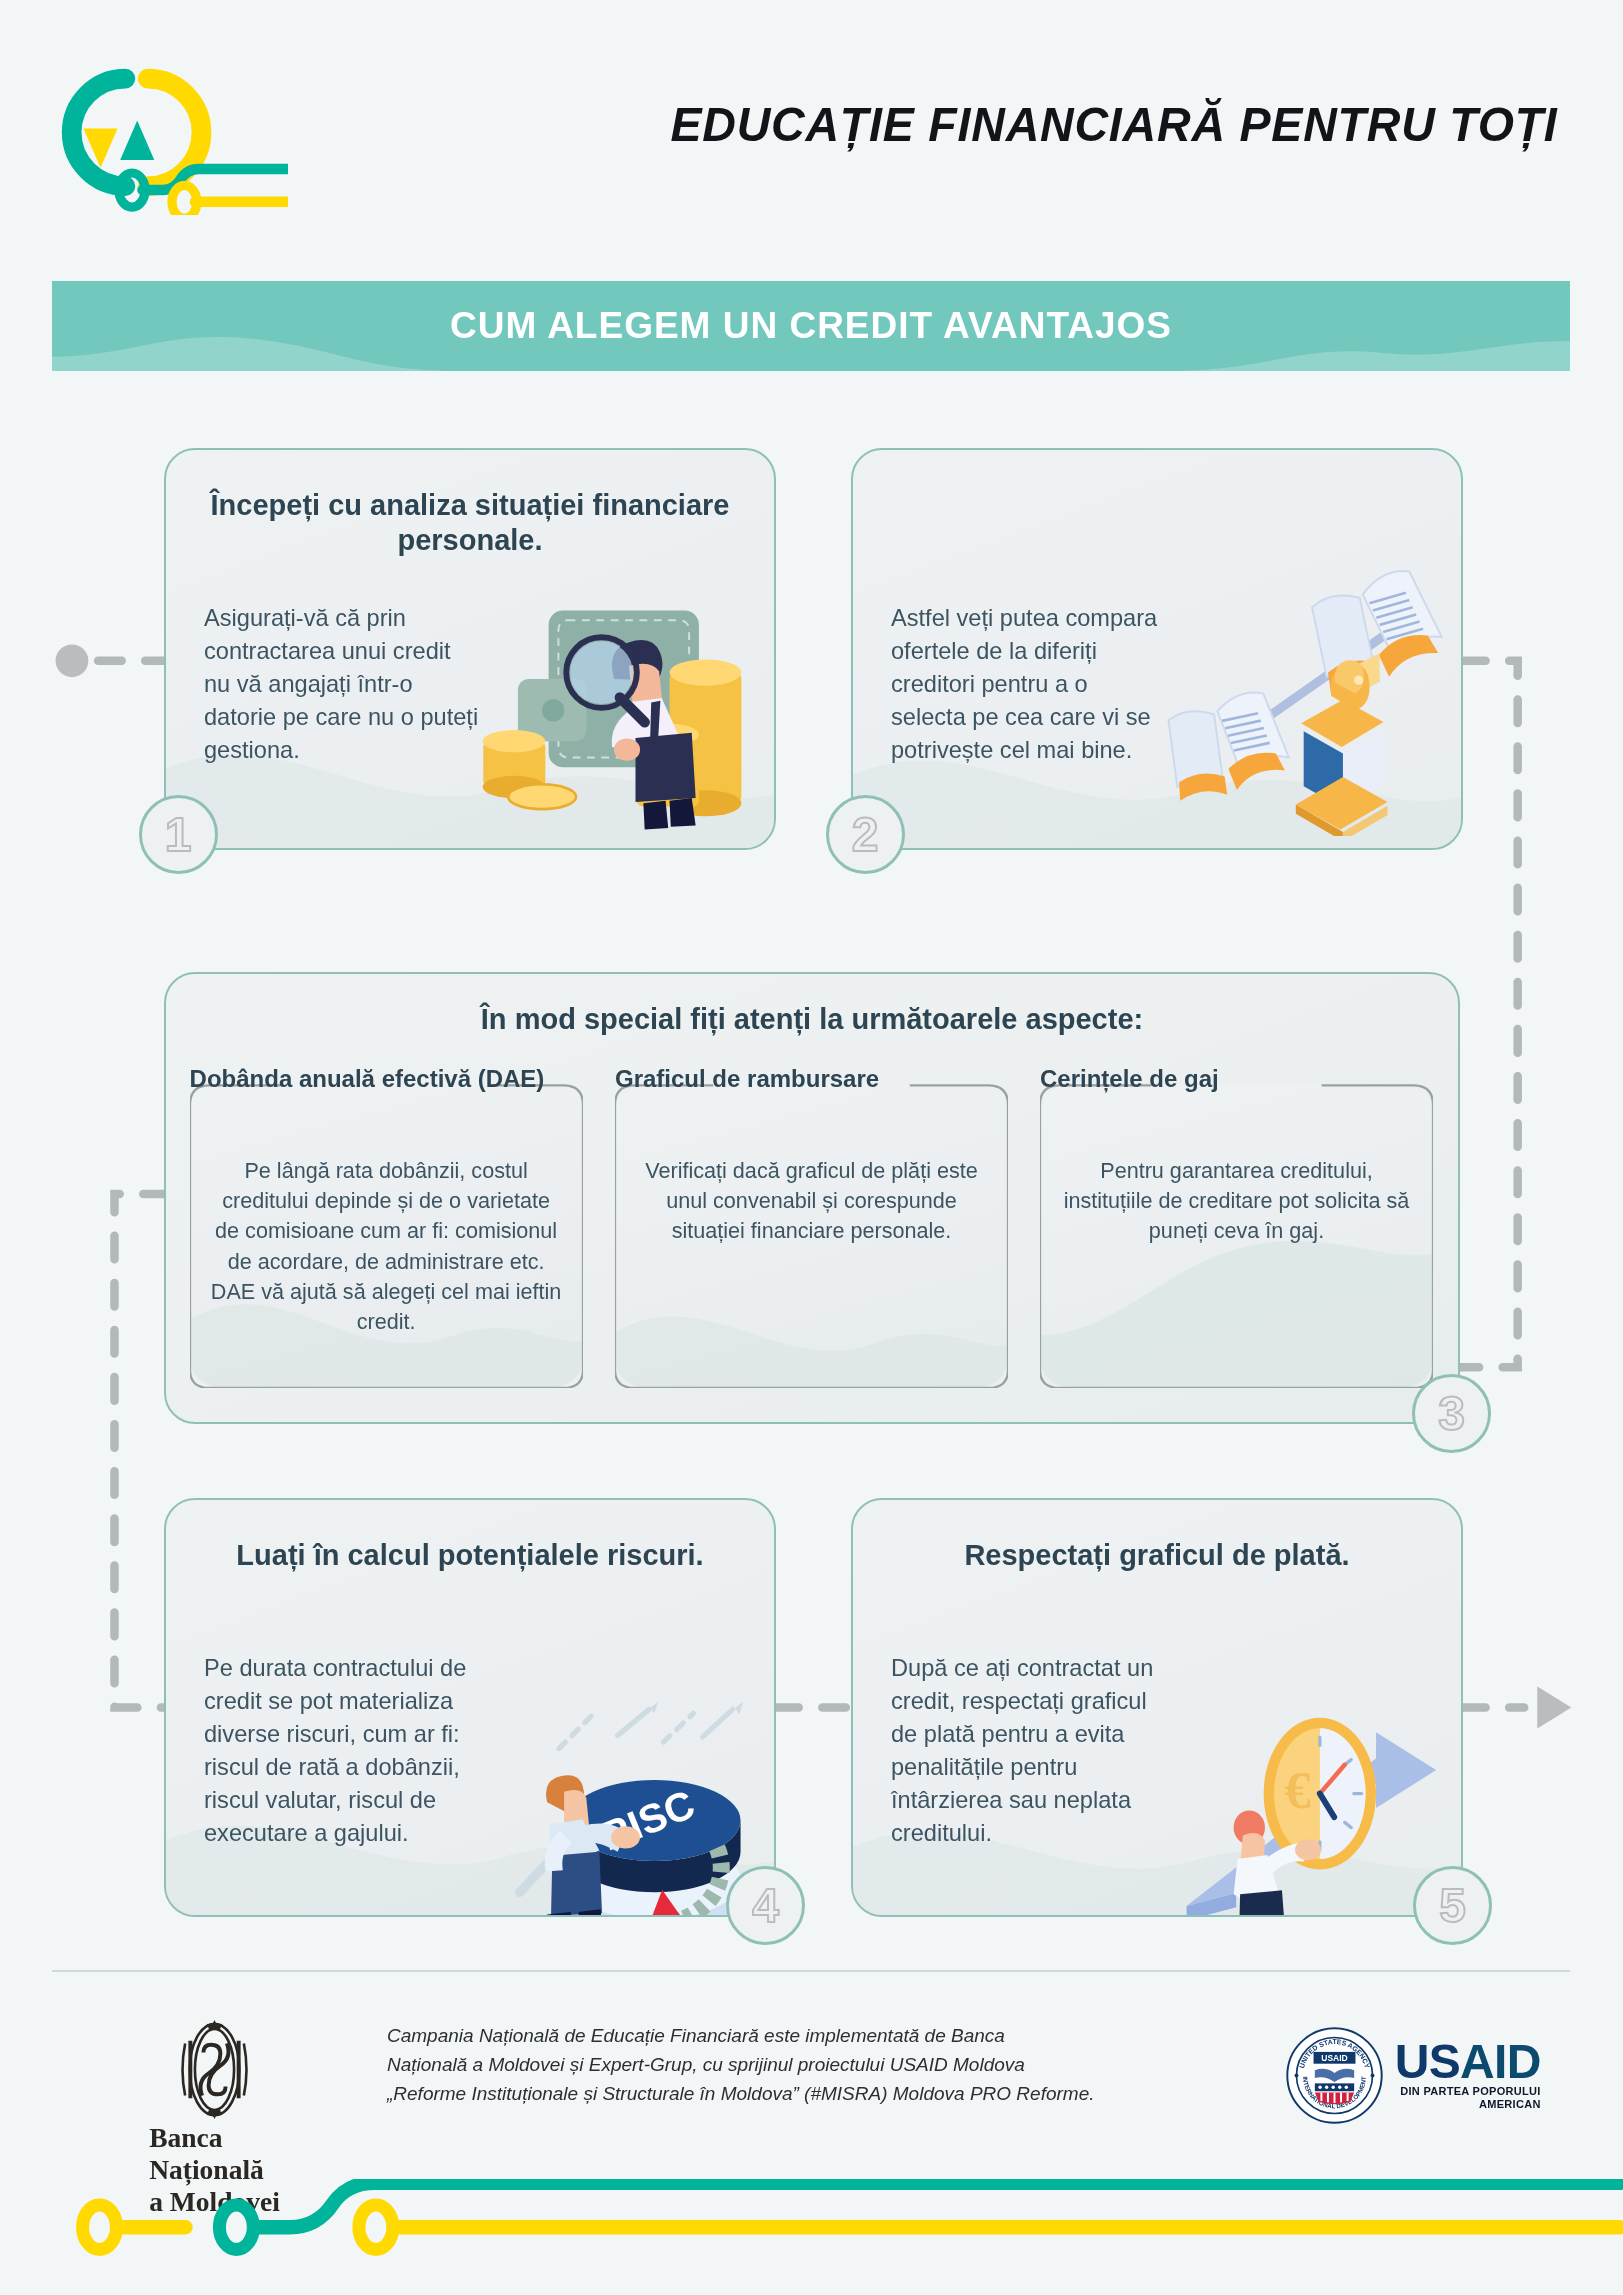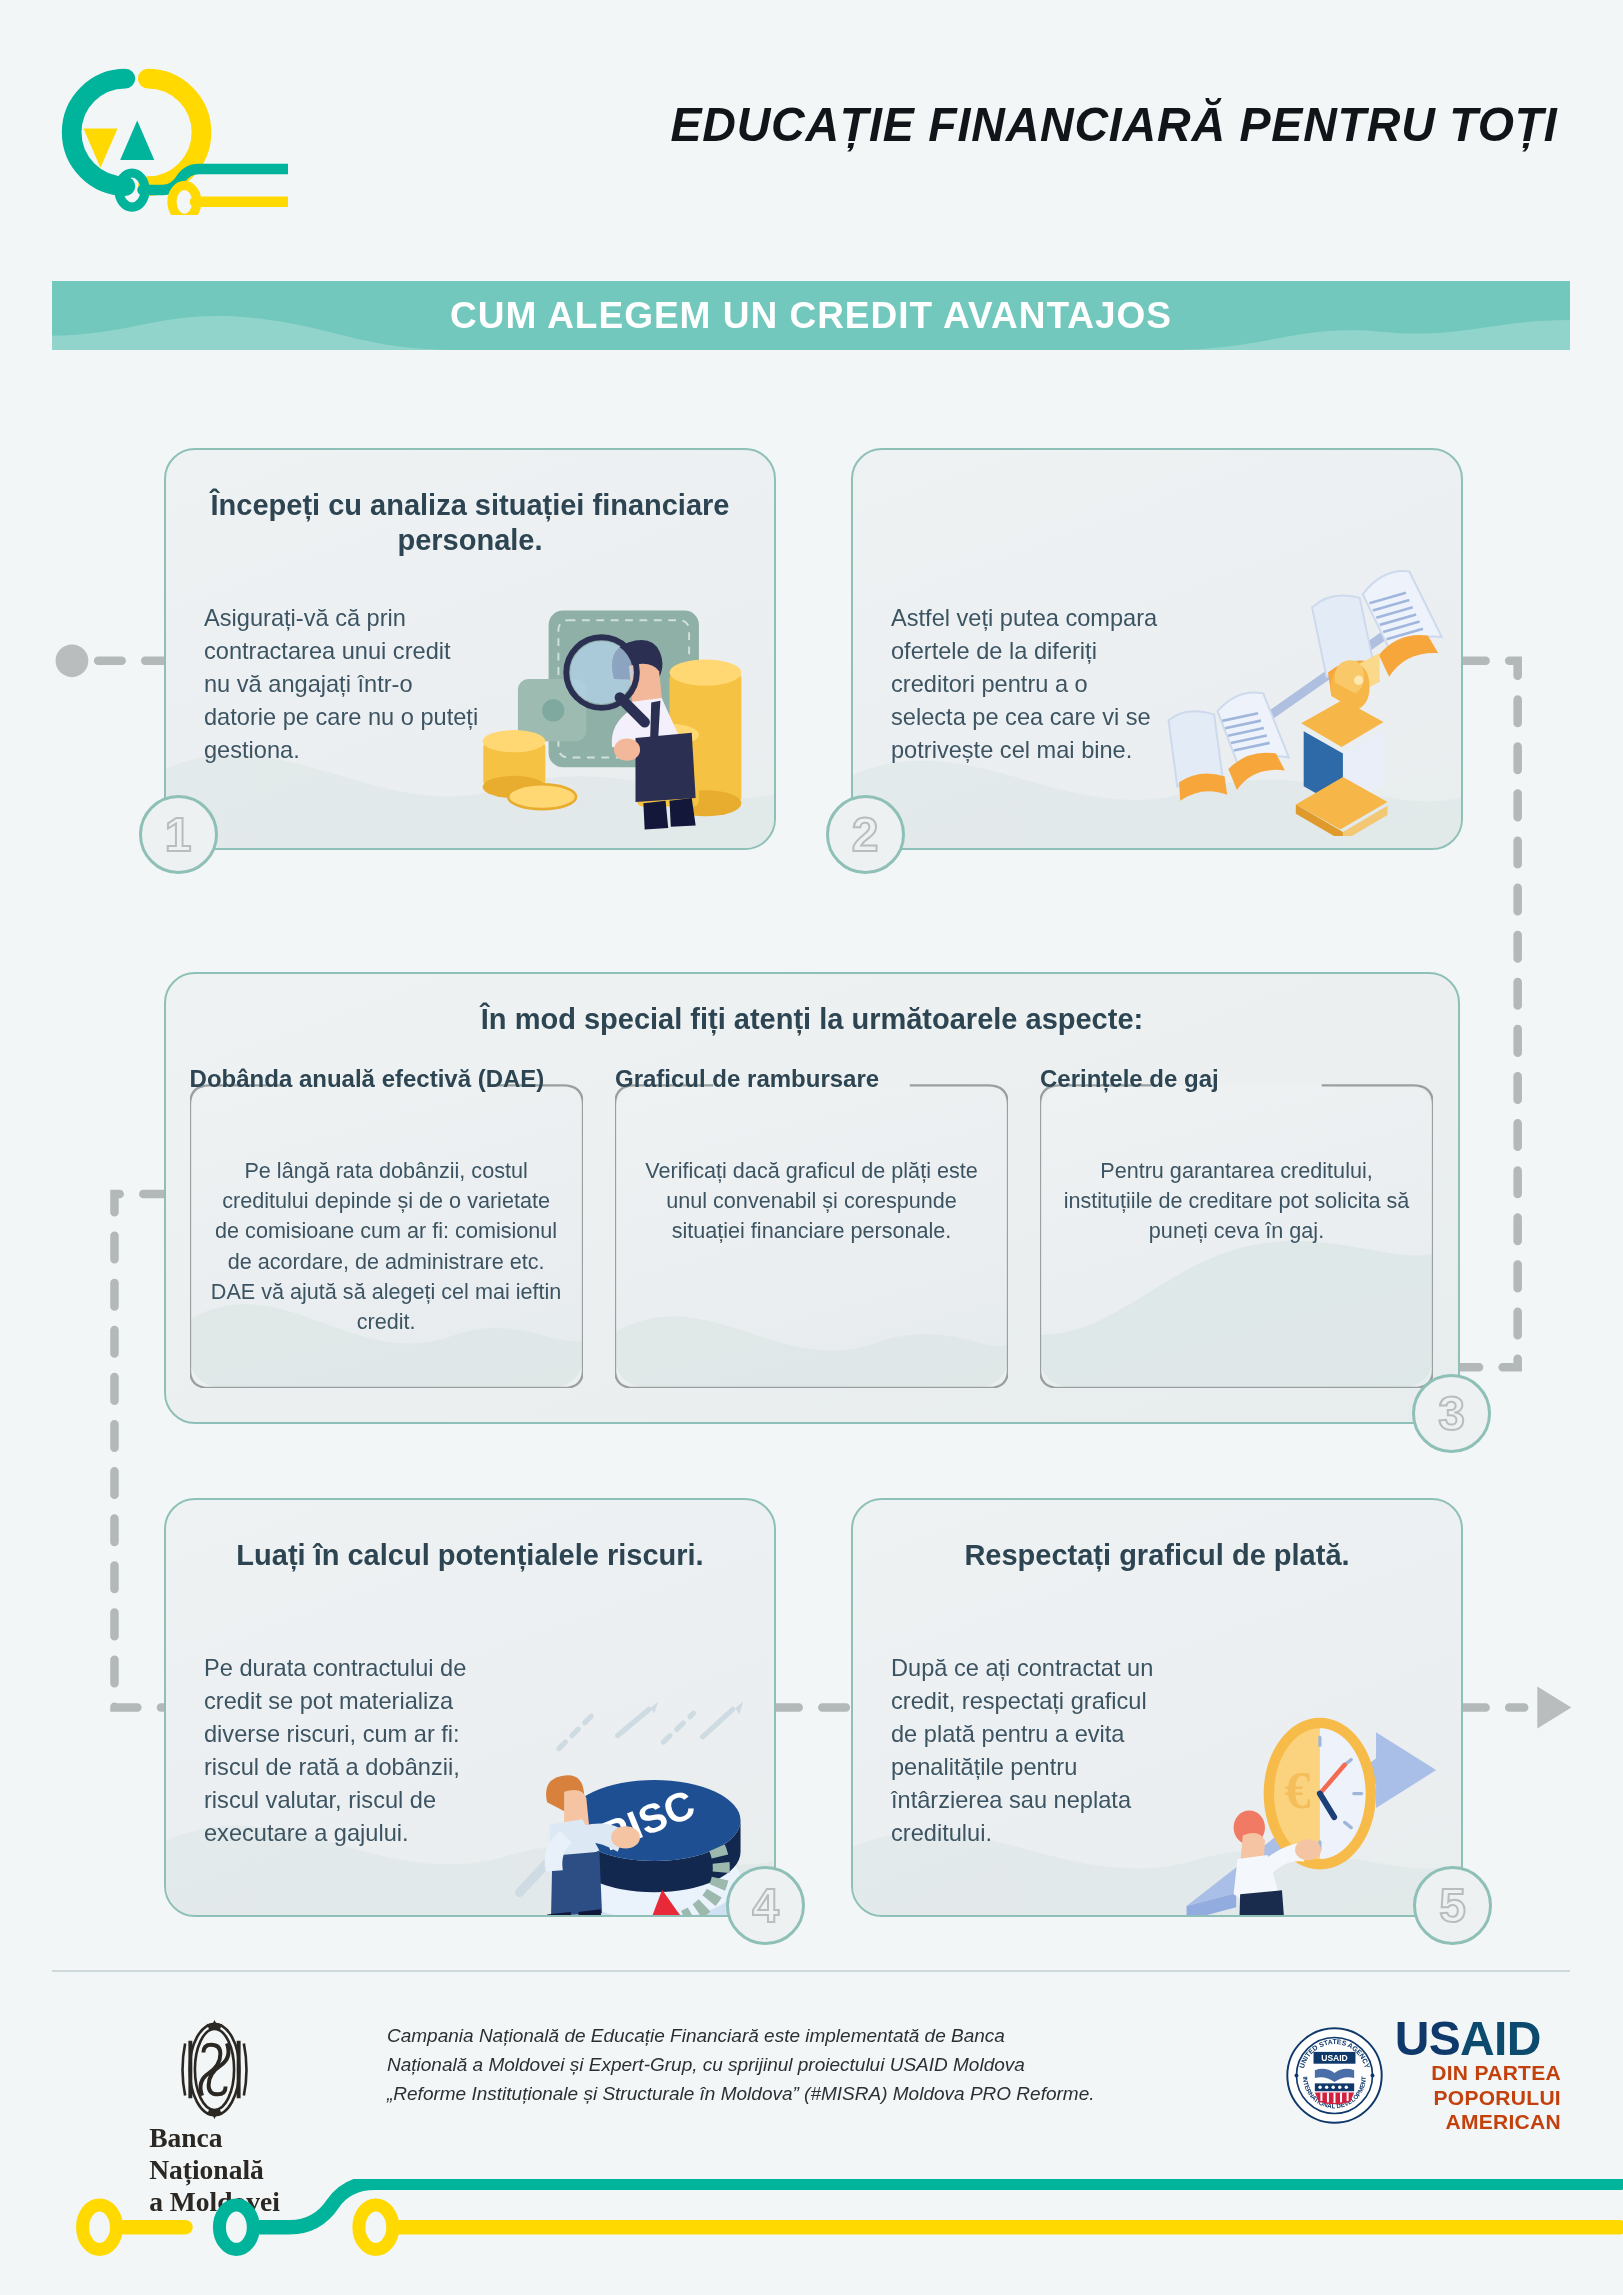--- a/index.html
+++ b/index.html
@@ -20,21 +20,21 @@
     font-size: 48px; font-weight: 800; letter-spacing: 0.8px;
     color: #111418; white-space: nowrap;
     font-family: "Liberation Sans", sans-serif;
     transform: scaleX(0.97);
     transform-origin: right center;
   }
 
   
   .banner {
     position: absolute; left: 52px; top: 281px;
-    width: 1518px; height: 69px;
+    width: 1518px; height: 90px;
     background: #73c8bd; overflow: hidden;
   }
   .banner svg { position: absolute; left: 0; bottom: 0; width: 100%; height: 39px; display: block; }
   .banner-text {
     position: absolute; inset: 0;
     display: flex; align-items: center; justify-content: center;
     color: #ffffff; font-size: 37px; font-weight: 800; letter-spacing: 1px;
   }
 
   
@@ -112,21 +112,21 @@
     font-size: 19px; line-height: 1.52; color: #2b2f33;
     font-style: italic; text-align: justify;
   }
   .footer-text div:last-child { text-align: left; }
   .usaid { position: absolute; left: 1286px; top: 2021px; width: 275px; height: 108px; display: flex; align-items: center; }
   .usaid-seal { width: 97px; height: 97px; flex: 0 0 auto; }
   .usaid-right { margin-left: 11.8px; }
   .usaid-word { font-size: 48px; font-weight: 800; line-height: .95; letter-spacing: -0.7px; }
   .usaid-word .us { color: #10396b; }
   .usaid-word .aid { color: #0c4a6e; }
-  .usaid-tag { color: #c2410c; font-size: 21px; font-weight: 700; line-height: 1.16; text-align: right; letter-spacing: 0.3px; }
+  .usaid-tag { color: #0f172a; font-size: 11px; font-weight: 700; line-height: 1.16; text-align: right; letter-spacing: 0.3px; }
 
   
   .bottom-deco { position: absolute; left: 0; top: 2179px; width: 1623px; height: 116px; }
 </style>
 </head>
 <body>
 
 <div class="page">
 
   <div class="header">

